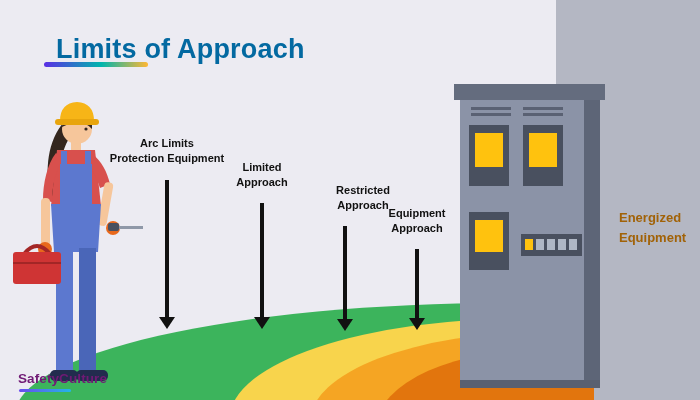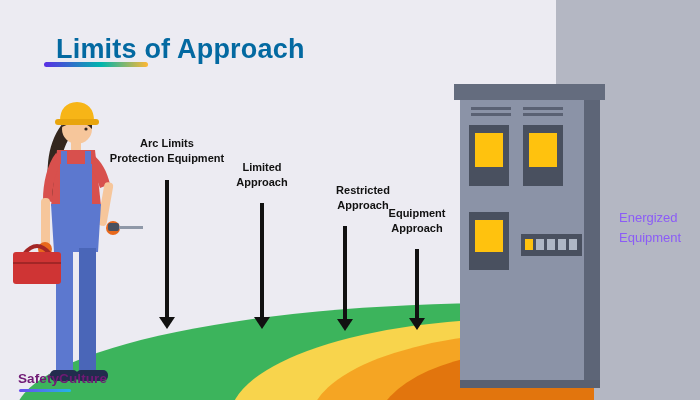--- a/index.html
+++ b/index.html
@@ -35,21 +35,21 @@
     width:0;height:0;
     border-left:8px solid transparent;border-right:8px solid transparent;
     border-top:12px solid #111;
   }
   .a0{left:167px;top:180px;} .a0 .shaft{height:137px;}
   .a1{left:262px;top:203px;} .a1 .shaft{height:114px;}
   .a2{left:345px;top:226px;} .a2 .shaft{height:93px;}
   .a3{left:417px;top:249px;} .a3 .shaft{height:69px;}
   .equipment-label{
     position:absolute;left:619px;top:208px;
-    font-size:13px;font-weight:normal;color:#8b5cf6;line-height:20px;
+    font-size:13px;font-weight:bold;color:#a16207;line-height:20px;
   }
   .equipment-label span{display:block;}
   .brand{
     position:absolute;left:18px;top:371px;
     font-size:13.5px;font-weight:bold;color:#701a75;letter-spacing:0.1px;
   }
   .brand-underline{
     position:absolute;left:19px;top:389px;width:52px;height:3px;border-radius:2px;
     background:linear-gradient(90deg,#6A4CF0,#23B5E8);
   }

